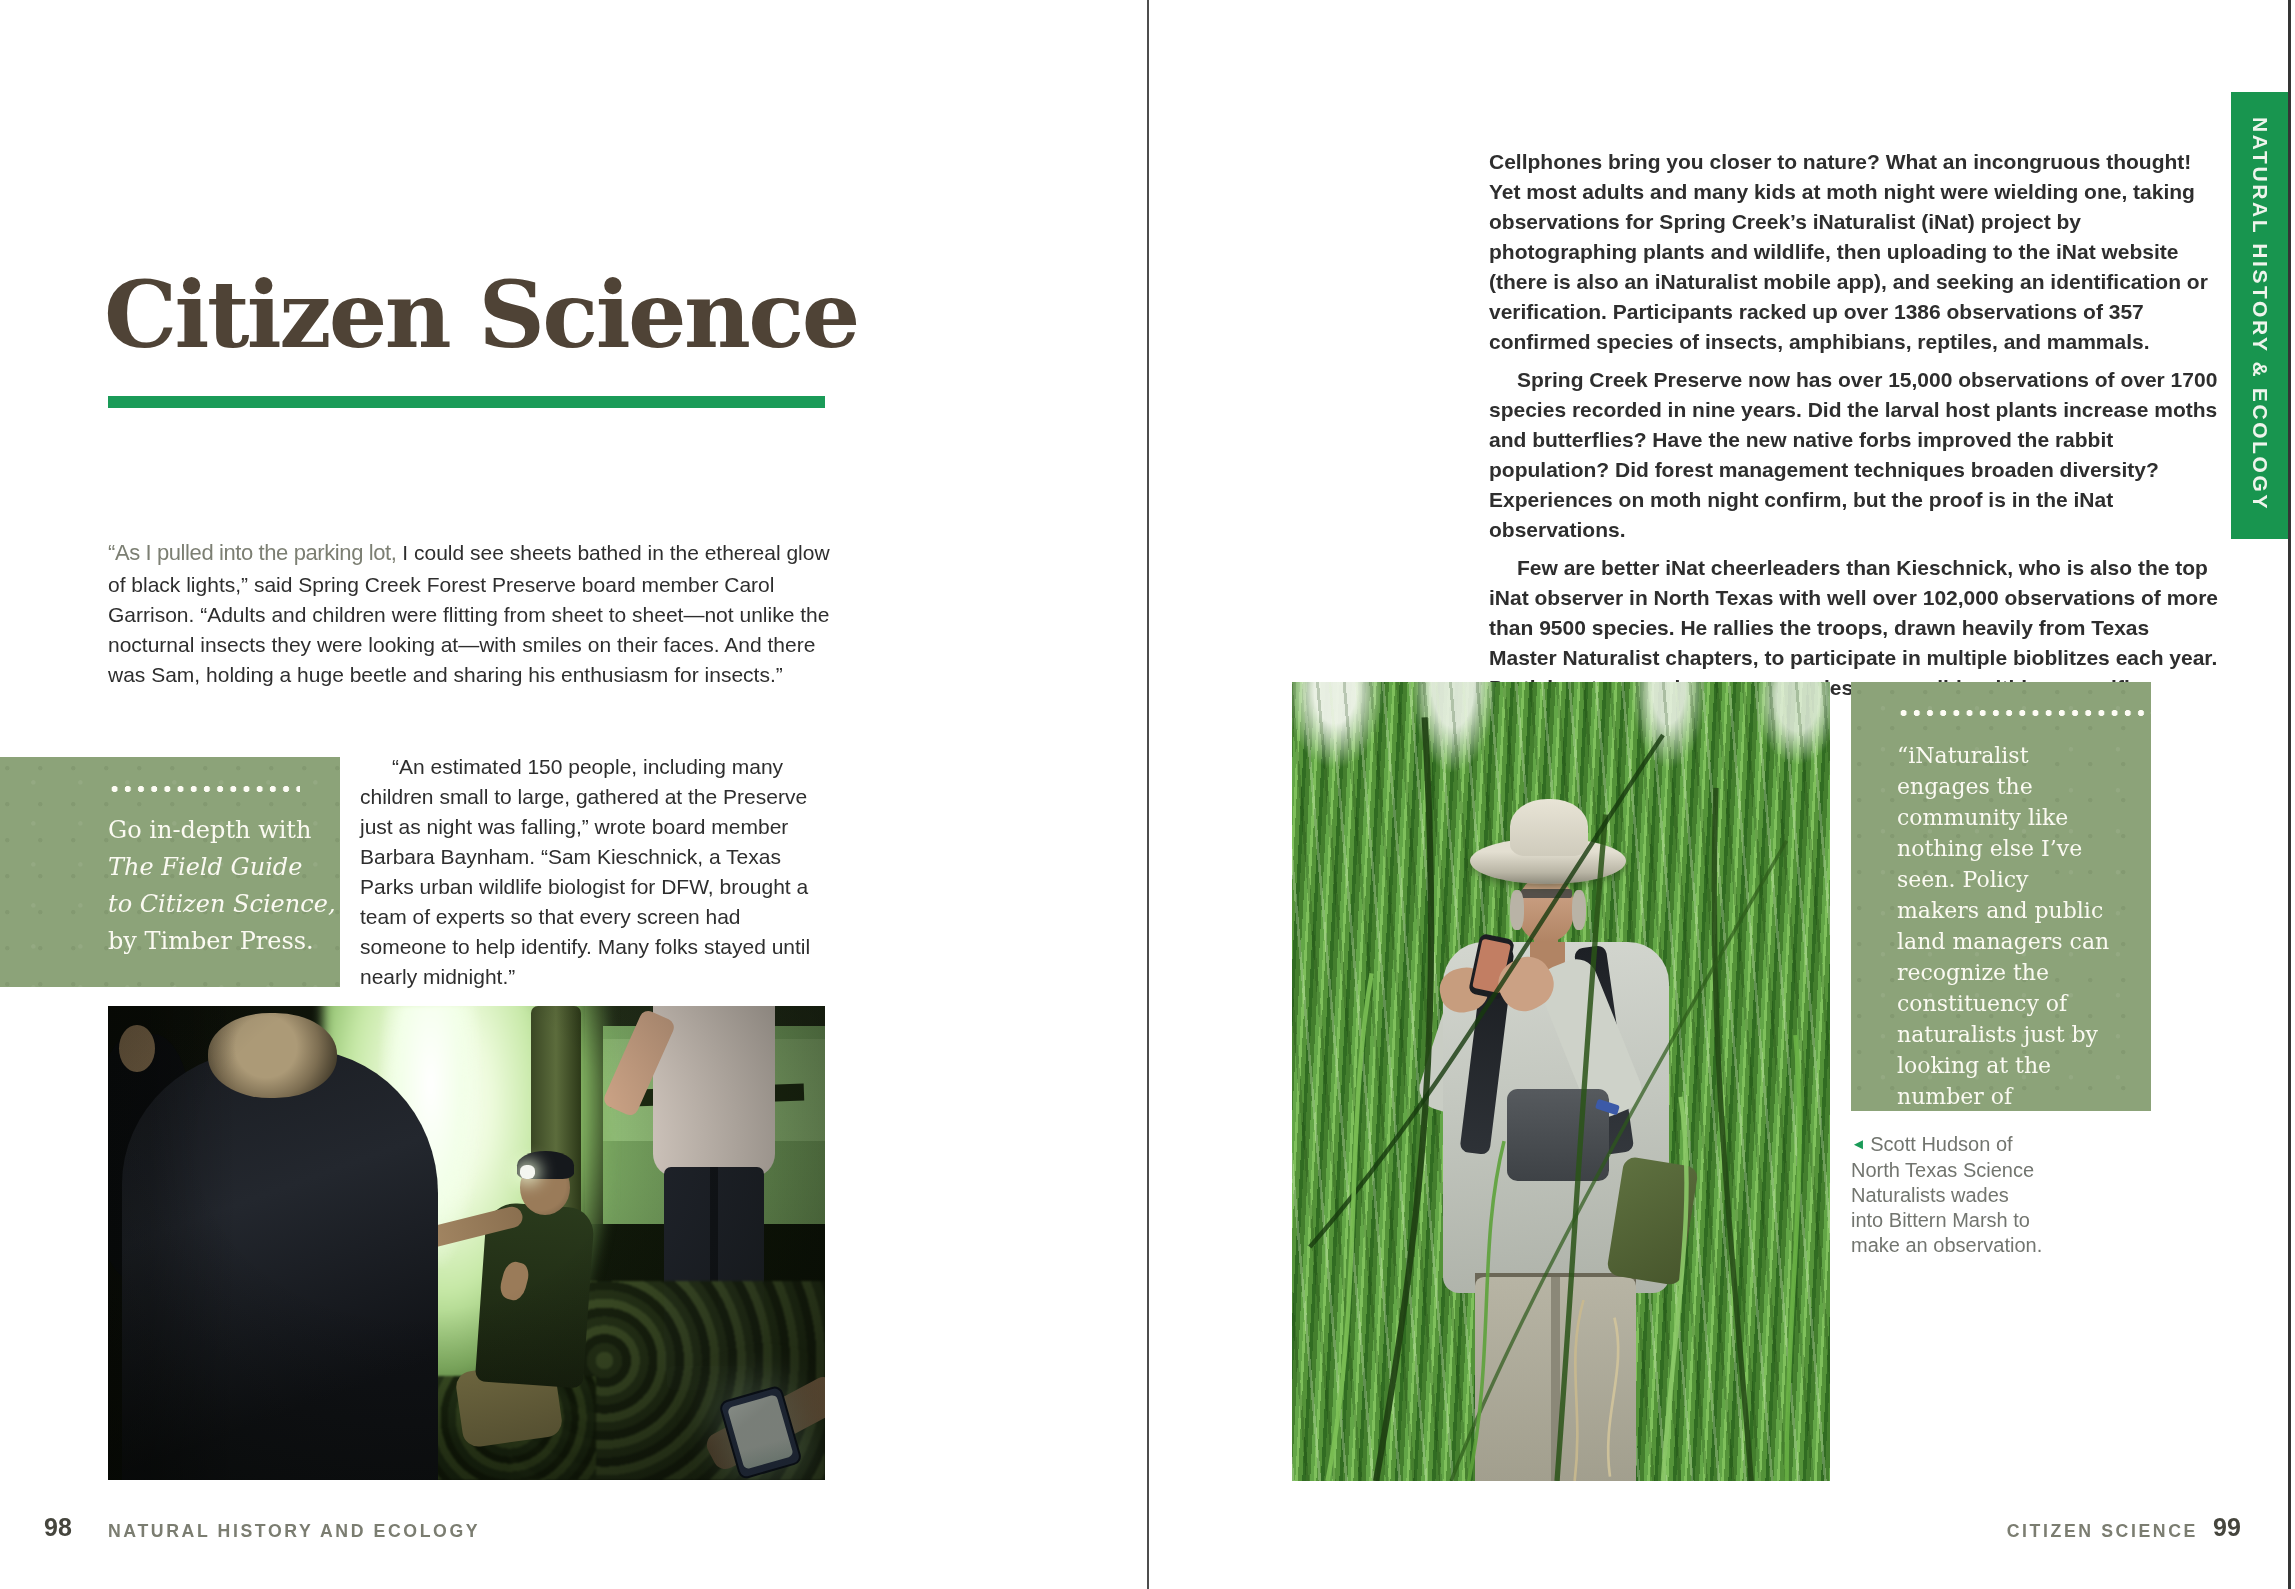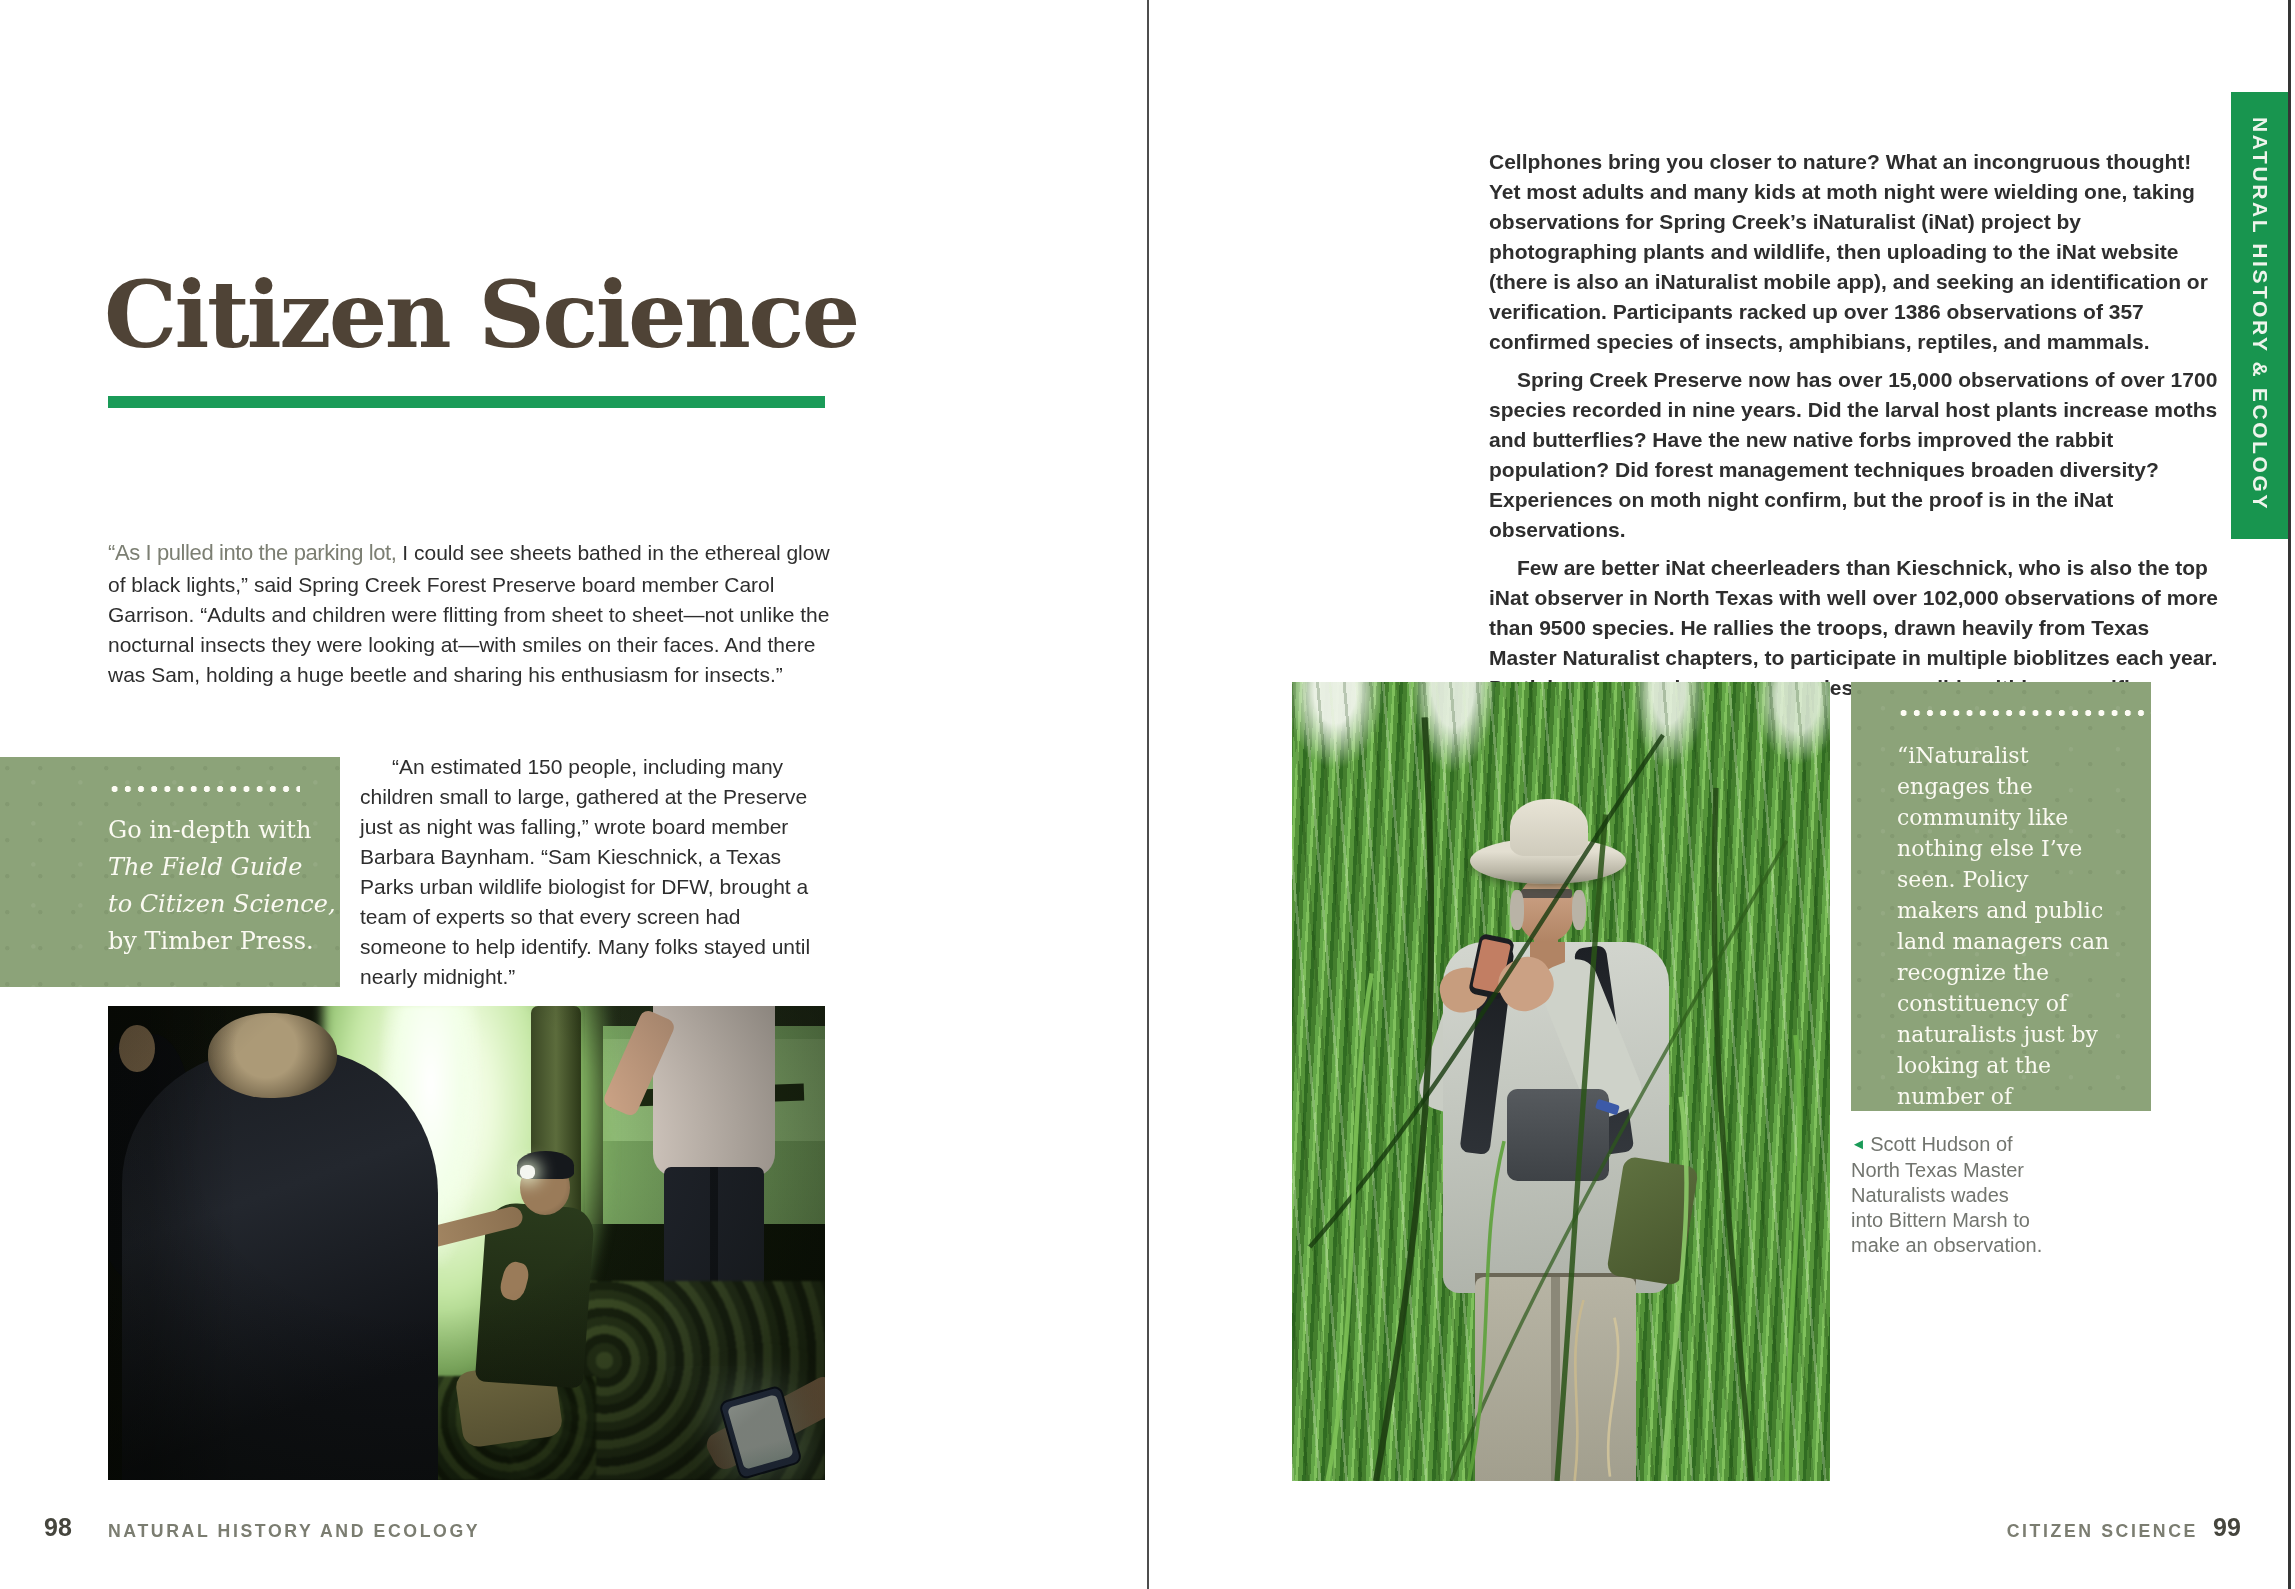--- a/index.html
+++ b/index.html
@@ -302,21 +302,21 @@
       <path d="M360,900 C350,830 380,780 365,720" stroke="#d2c49b" stroke-width="3" fill="none" opacity="0.9"></path>
     </svg>
   </div>
 
   <div class="abs pull-quote">
     <div class="dotted-rule"></div>
     <div class="quote-text">“iNaturalist engages the community like nothing else I’ve seen. Policy makers and public land managers can recognize the constituency of naturalists just by looking at the number of observers on iNaturalist.”</div>
     <div class="quote-attr">—Sam Kieschnick</div>
   </div>
 
-  <div class="abs caption caption-right"><span class="caption-arrow">◄</span><span>Scott Hudson of North Texas Master Naturalists wades into Bittern Marsh to make an observation.</span></div>
+  <div class="abs caption caption-right"><span class="caption-arrow">◄</span><span>Scott Hudson of North Texas Science Naturalists wades into Bittern Marsh to make an observation.</span></div>
 
   <div class="abs edge-tab">
     <span>NATURAL HISTORY &amp; ECOLOGY</span>
   </div>
 
   <div class="abs footer-label footer-right-label">CITIZEN SCIENCE</div>
   <div class="abs page-num footer-right-num">99</div>
 
   <div class="abs center-rule"></div>
   <div class="abs edge-rule"></div>

